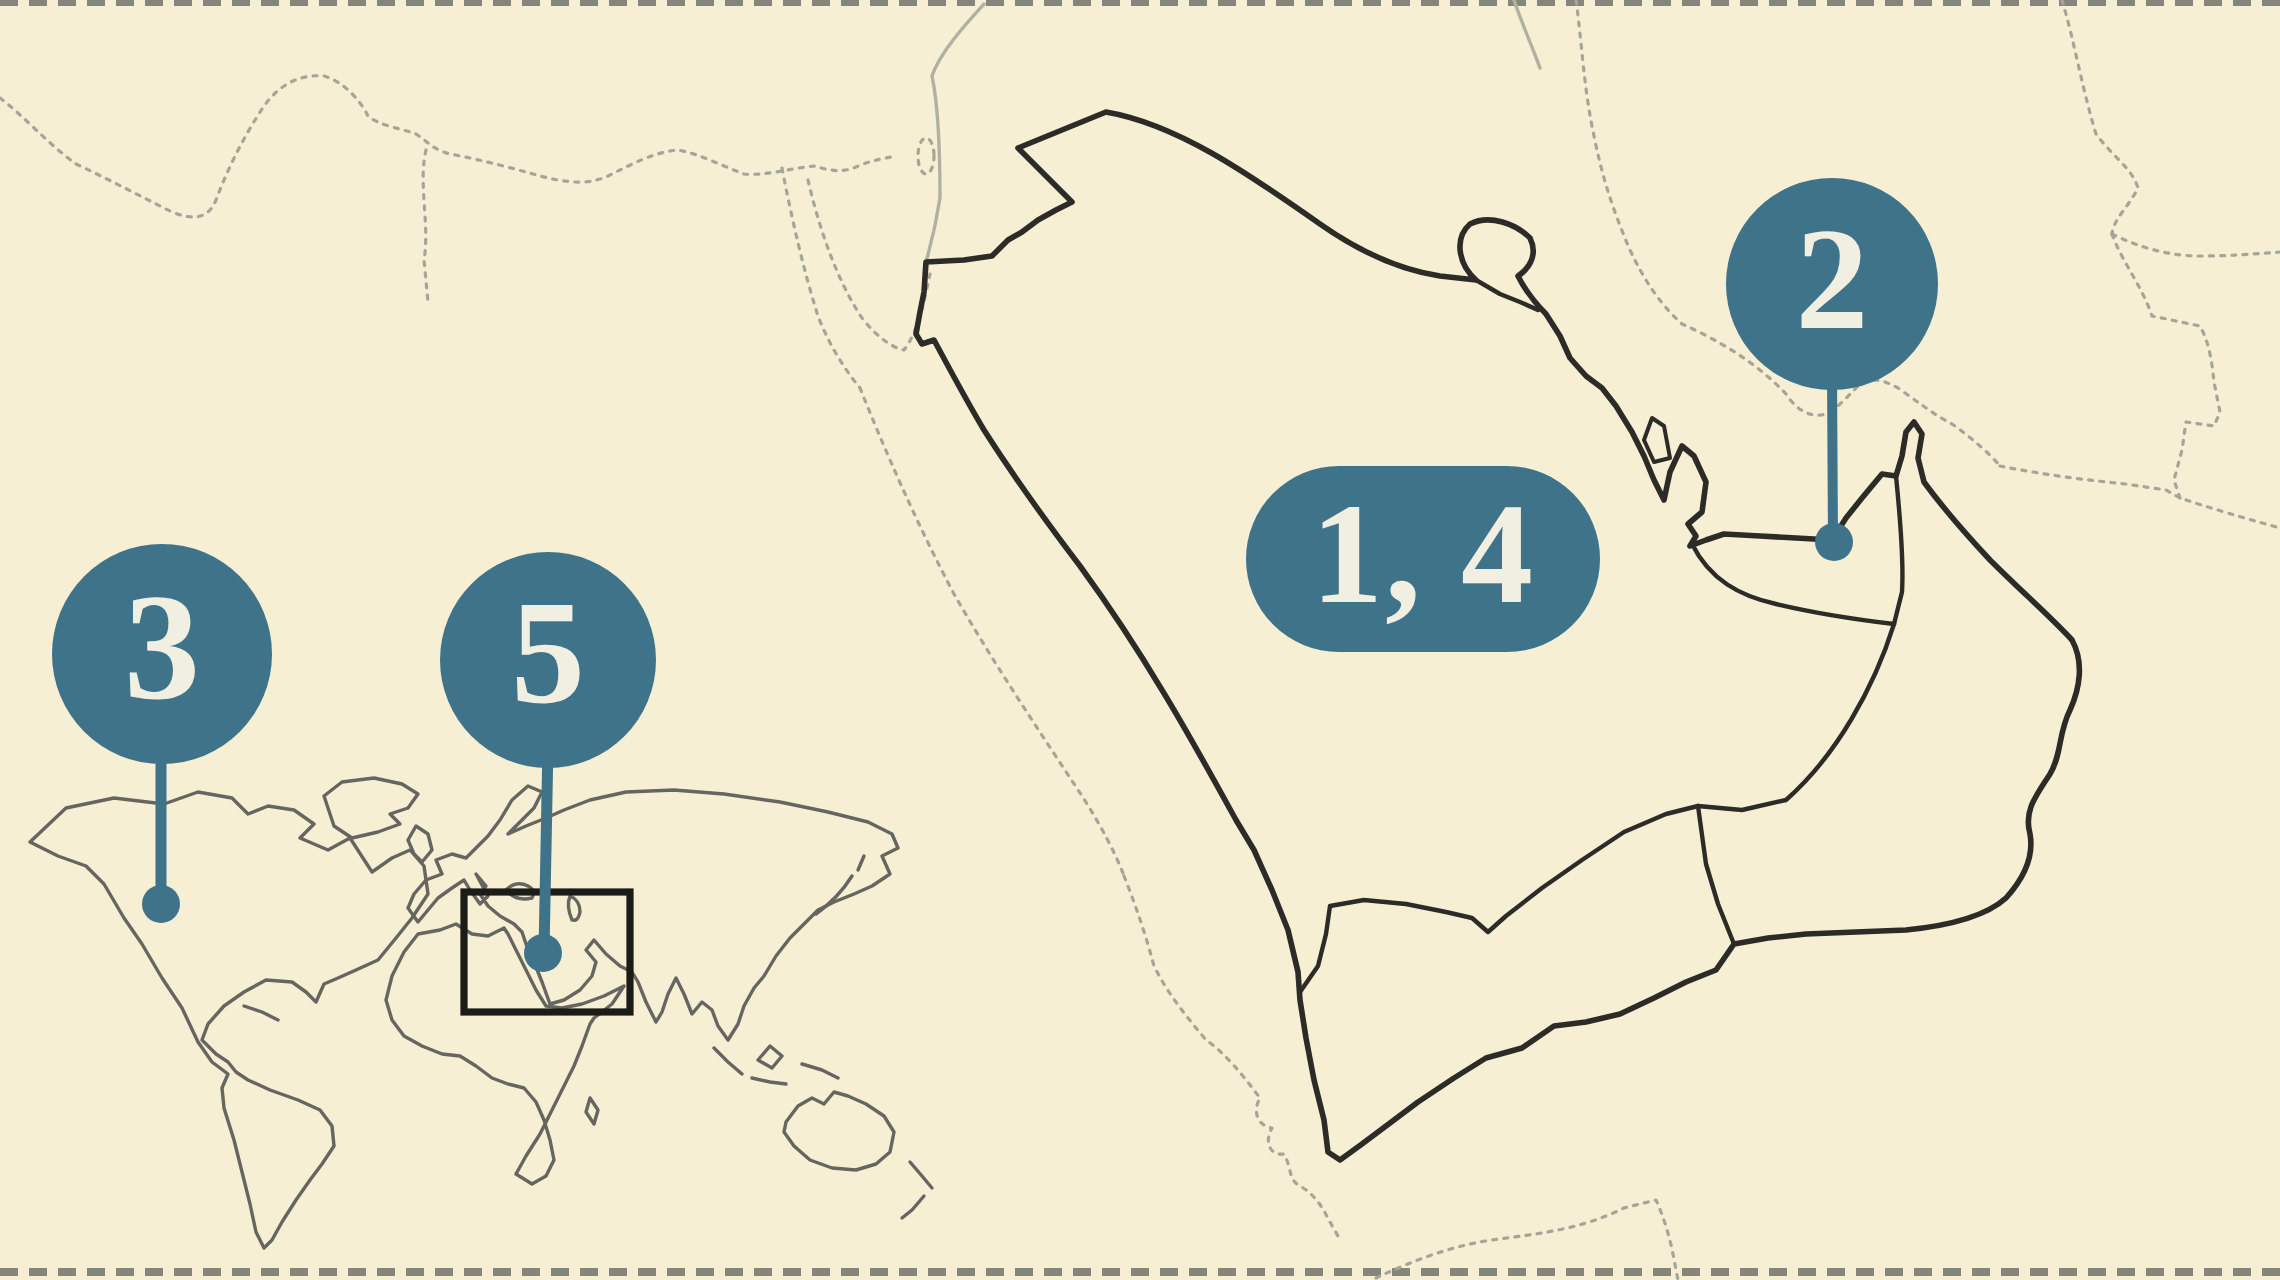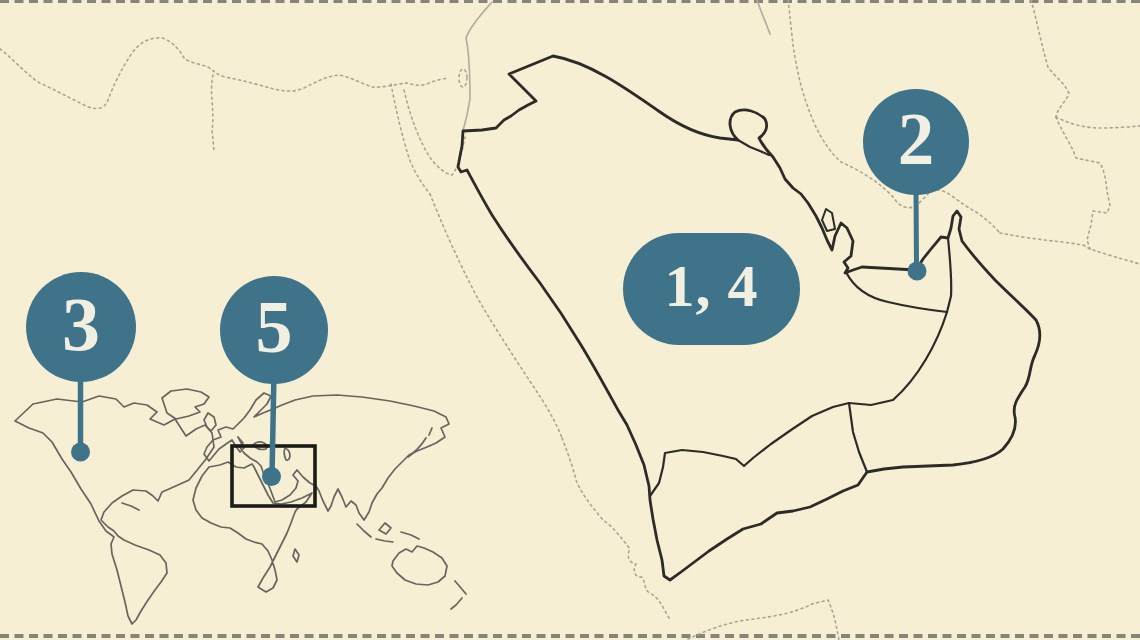--- a/index.html
+++ b/index.html
@@ -17,21 +17,21 @@
     color:#f0efe2;
     display:flex;align-items:center;justify-content:center;
     font-weight:bold;
     line-height:1;
     z-index:5;
   }
   .marker .num{transform:translateY(-3px);}
   #marker-3{left:26px;top:272px;width:110px;height:110px;border-radius:50%;font-size:76px;}
   #marker-5{left:220px;top:276px;width:108px;height:108px;border-radius:50%;font-size:74px;}
   #marker-2{left:863px;top:89px;width:106px;height:106px;border-radius:50%;font-size:73px;}
-  #marker-1-4{left:623px;top:233px;width:177px;height:112px;border-radius:56px;font-size:60px;letter-spacing:1px;}
+  #marker-1-4{left:623px;top:233px;width:177px;height:93px;border-radius:56px;font-size:72px;letter-spacing:1px;}
 </style>
 </head>
 <body>
 
 <div id="stage">
 
   <svg id="map-svg" viewBox="0 0 1140 640">
 
     <g stroke="#85857a" stroke-width="4" stroke-dasharray="9 5.5" fill="none">
       <line x1="0" y1="1" x2="1140" y2="1"></line>

